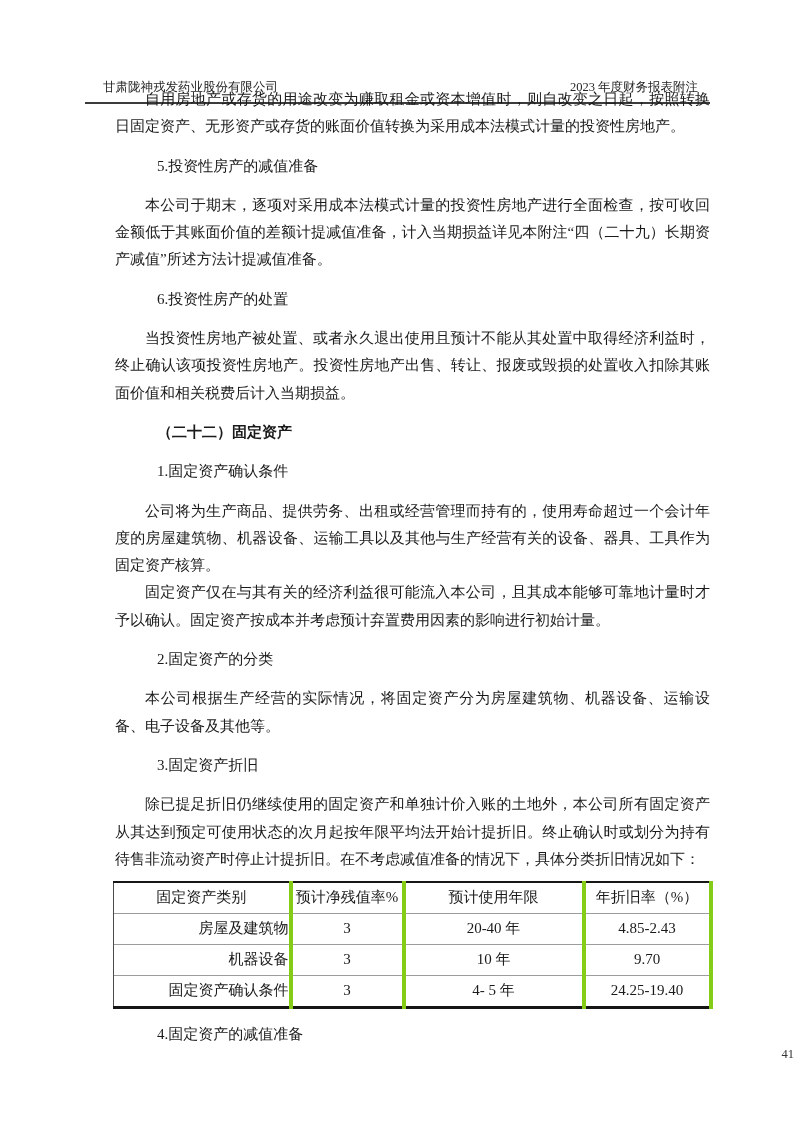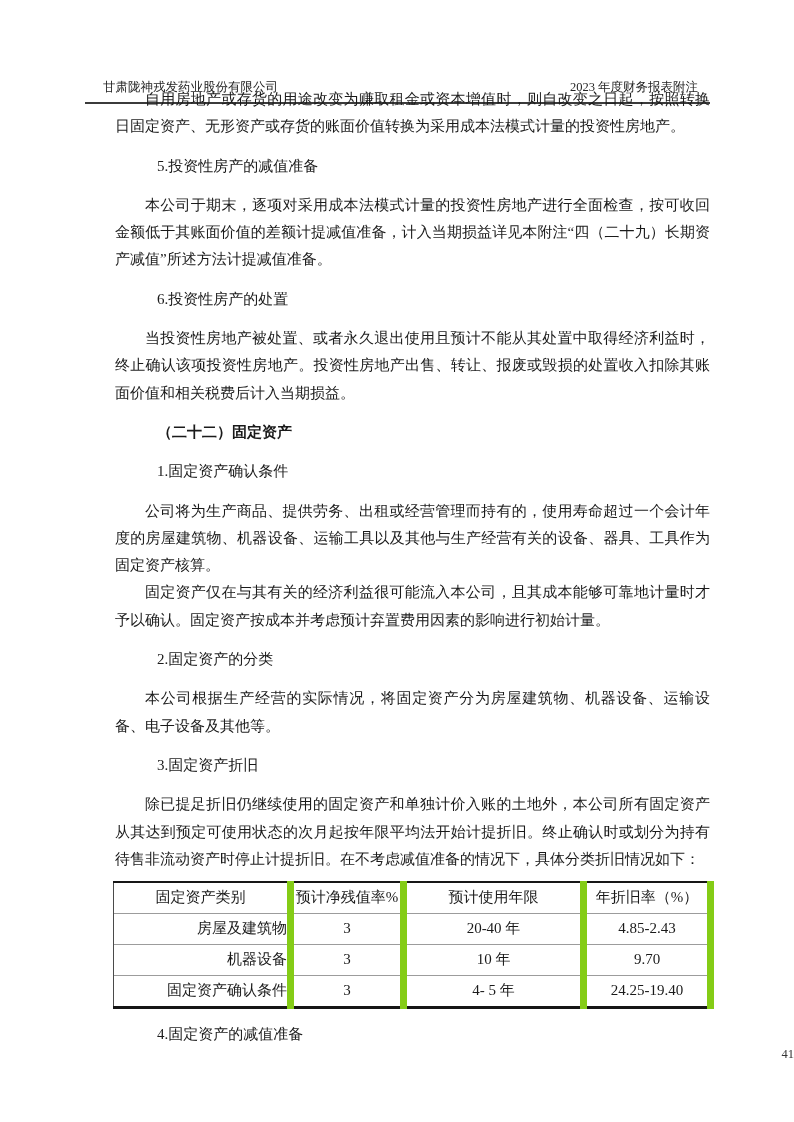--- a/index.html
+++ b/index.html
@@ -42,21 +42,21 @@
     table-layout:fixed;
     width:597px;
     margin:8px 0 0 -2px;
     border-top:2.5px solid #161616;
     border-bottom:3px solid #161616;
     font-size:15px;
     color:#1a1a1a;
   }
   table.dep td {
     border-left:1px solid #4a4a4a;
-    border-right:7px solid #84cc16;
+    border-right:4px solid #84cc16;
     border-top:1px solid #9c9c9c;
     height:30px;
     padding:0;
     text-align:center;
     vertical-align:middle;
     overflow:hidden;
     white-space:nowrap;
   }
   table.dep tr.first td { border-top:none; }
   table.dep td.cat { text-align:right; padding-left:38px; }

